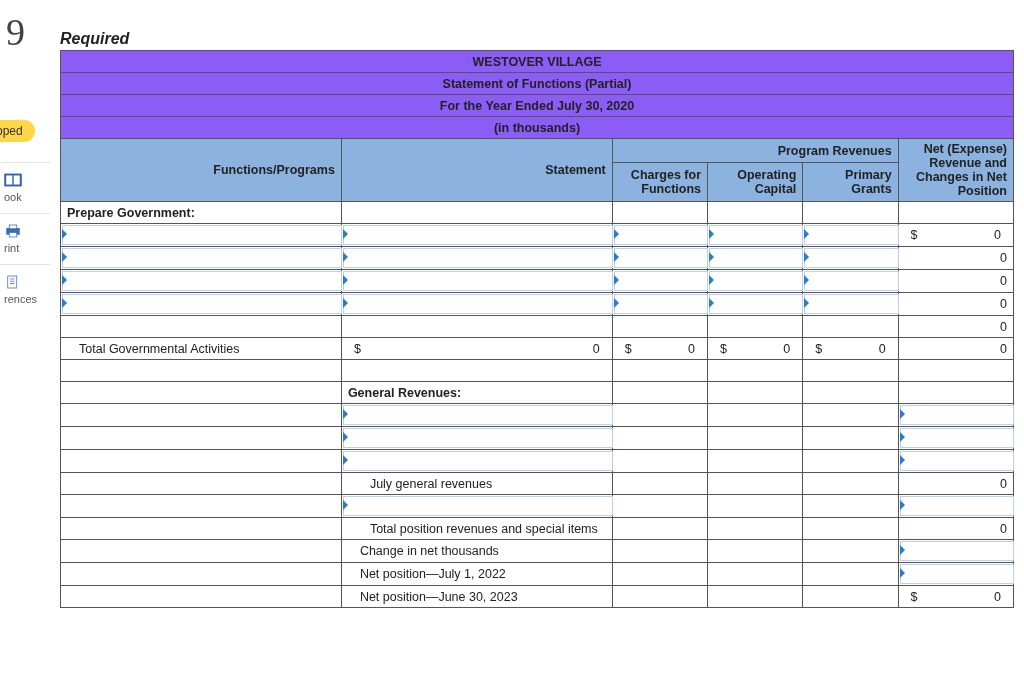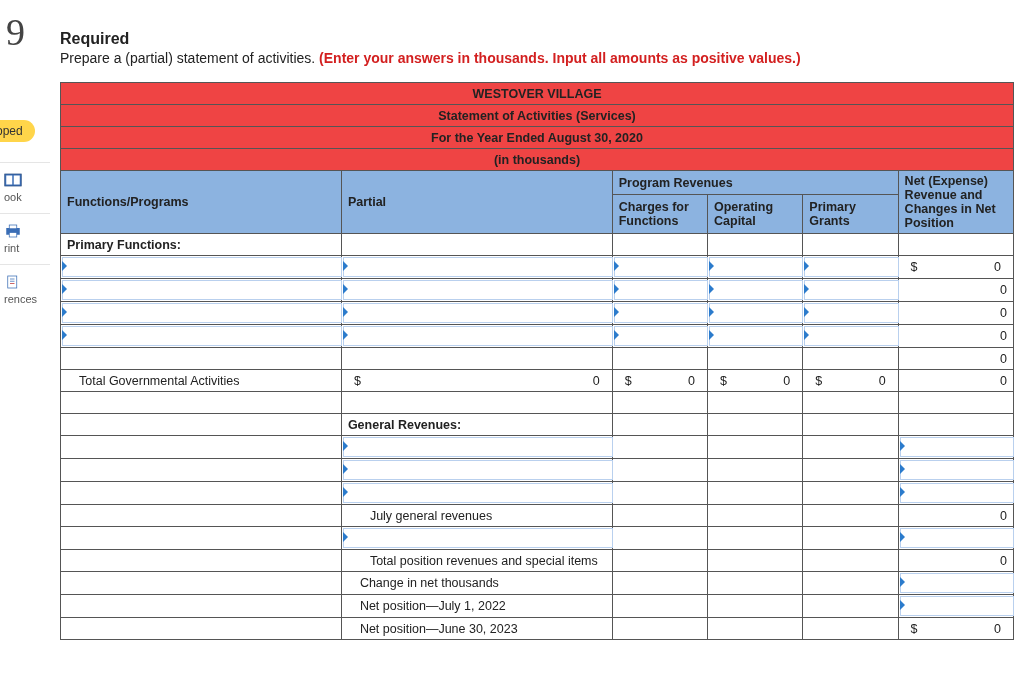--- a/index.html
+++ b/index.html
@@ -47,38 +47,38 @@
     font-size: 11px;
     color: #555;
   }
   .side-icon { width: 18px; height: 14px; }
   .content {
     position: absolute;
     left: 60px;
     right: 10px;
     top: 30px;
   }
-  .req-title { font-weight: bold; font-size: 16px; margin-bottom: 2px; }
+  .req-title { font-style: italic; font-weight: bold; font-size: 16px; margin-bottom: 2px; }
   .req-text { font-size: 14px; margin-bottom: 16px; }
   .red { color: #d32020; font-weight: bold; }
   table {
     width: 100%;
     border-collapse: collapse;
     table-layout: fixed;
   }
   td, th {
     border: 1px solid #555;
     padding: 3px 6px;
     font-size: 12.5px;
     vertical-align: middle;
     height: 22px;
     background: #fff;
   }
-  .hdr td { background: #ef4444; text-align: center; font-weight: bold; }
-  .colhdr { background: #8cb3e0 !important; text-align: left; font-weight: bold; margin-top: 11px; }
+  .hdr td { background: #8b5cf6; text-align: center; font-weight: bold; }
+  .colhdr { background: #8cb3e0 !important; text-align: right; font-weight: bold; margin-top: 11px; }
   .left { text-align: left; }
   .right { text-align: right; }
   .bold { font-weight: bold; }
   .input-cell {
     background: #fff;
     position: relative;
     padding: 0;
   }
   .input-cell::before {
     content: '';
@@ -138,61 +138,58 @@
         <line x1="8" y1="5" x2="14" y2="5" stroke="#3a6db5"></line>
         <line x1="8" y1="8" x2="14" y2="8" stroke="#3a6db5"></line>
         <line x1="8" y1="11" x2="14" y2="11" stroke="#b33"></line>
       </svg>
     <span>rences</span>
   </div>
 </div>
 
 <div class="content">
   <div class="req-title">Required</div>
-  <div class="req-text">
-    <span>Prepare a (partial) statement of activities. </span><span class="red">(Enter your answers in thousands. Input all amounts as positive values.)</span>
-  </div>
 
   <table>
     <colgroup>
       <col style="width:280px">
       <col style="width:270px">
       <col style="width:95px">
       <col style="width:95px">
       <col style="width:95px">
       <col style="width:115px">
     </colgroup>
     <tbody>
         <tr class="hdr">
           <td colspan="6">WESTOVER VILLAGE</td>
         </tr>
     <tr class="hdr">
-          <td colspan="6">Statement of Activities (Services)</td>
+          <td colspan="6">Statement of Functions (Partial)</td>
         </tr>
     <tr class="hdr">
-          <td colspan="6">For the Year Ended August 30, 2020</td>
+          <td colspan="6">For the Year Ended July 30, 2020</td>
         </tr>
     <tr class="hdr">
           <td colspan="6">(in thousands)</td>
         </tr>
 
     <tr>
       <td rowspan="2" class="colhdr">Functions/Programs</td>
-      <td rowspan="2" class="colhdr">Partial</td>
+      <td rowspan="2" class="colhdr">Statement</td>
       <td colspan="3" class="colhdr">Program Revenues</td>
       <td rowspan="2" class="colhdr">Net (Expense) Revenue and Changes in Net Position</td>
     </tr>
     <tr>
       <td class="colhdr">Charges for Functions</td>
       <td class="colhdr">Operating Capital</td>
       <td class="colhdr">Primary Grants</td>
     </tr>
 
     <tr>
-      <td class="bold left">Primary Functions:</td>
+      <td class="bold left">Prepare Government:</td>
       <td></td>
           <td></td>
           <td></td>
           <td></td>
           <td></td>
     </tr>
 
     <tr>
       <td class="input-cell"><input style=""></td>
       <td class="input-cell"><input style=""></td>

